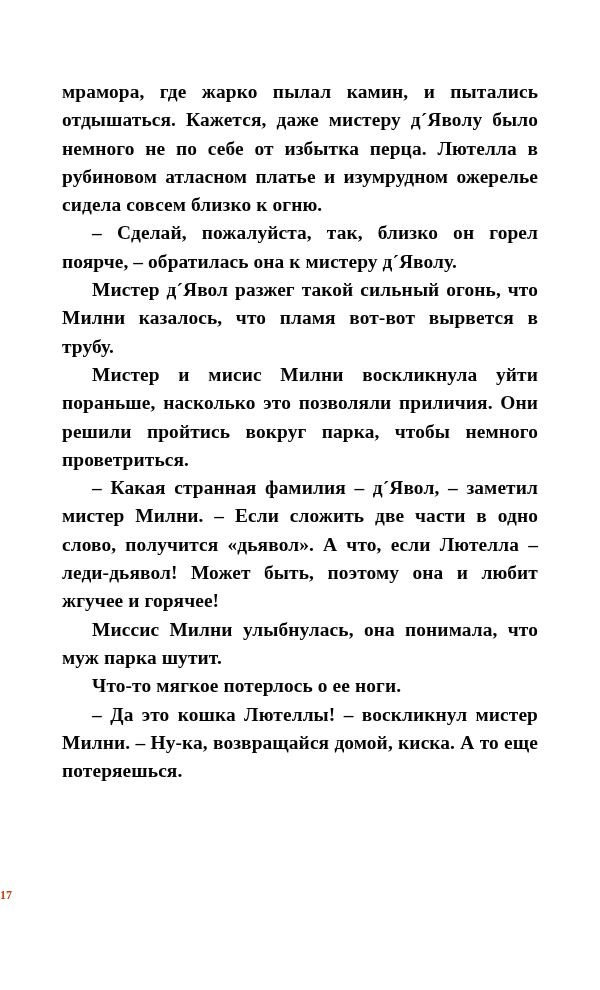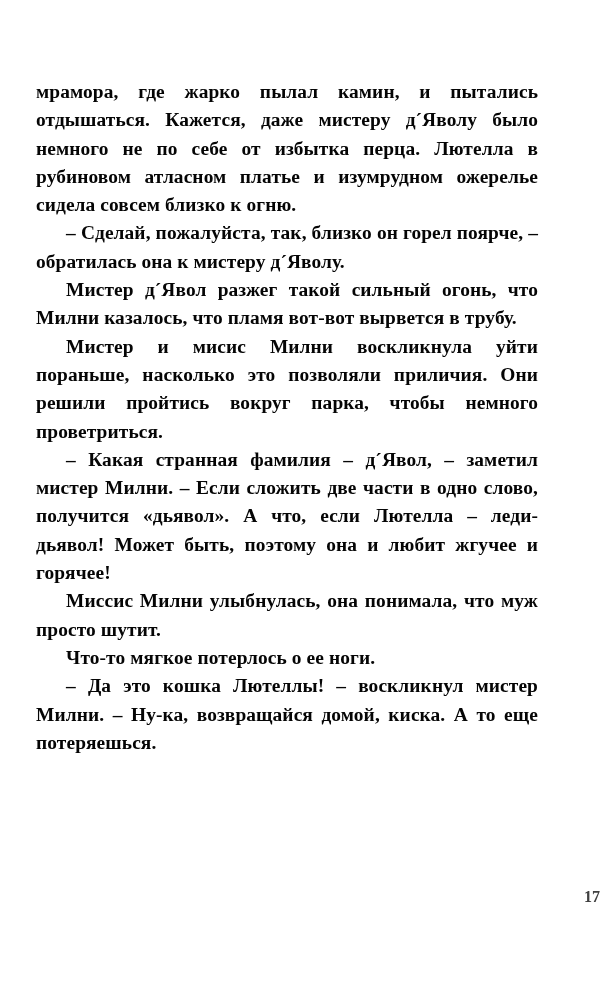--- a/index.html
+++ b/index.html
@@ -11,21 +11,21 @@
     height: 990px;
     background: #ffffff;
     font-family: "Liberation Serif", serif;
   }
   .page {
     position: relative;
     width: 600px;
     height: 990px;
     background: #ffffff;
     box-sizing: border-box;
-    padding: 78px 62px 0 36px;
+    padding: 78px 62px 0 62px;
   }
   .body-text {
     font-family: "Liberation Serif", serif;
     font-size: 19.4px;
     line-height: 28.3px;
     color: #050505;
     text-align: justify;
     text-justify: inter-word;
     font-weight: 600;
     letter-spacing: 0.1px;
@@ -35,35 +35,35 @@
     text-indent: 0;
   }
   .para + .para {
     text-indent: 1.55em;
   }
   .page-number {
     position: absolute;
     left: 0;
     right: 0;
     top: 888px;
-    text-align: right;
+    text-align: left;
     font-family: "Liberation Serif", serif;
-    font-size: 16px;
+    font-size: 12px;
     font-weight: 600;
-    color: #404040;
+    color: #c2410c;
   }
 </style>
 </head>
 <body>
 
 <div class="page">
   <div class="body-text">
     <p class="para">мрамора, где жарко пылал камин, и пытались отдышаться. Кажется, даже мистеру д´Яволу было немного не по себе от избытка перца. Лютелла в рубиновом атласном платье и изумрудном ожерелье сидела совсем близко к огню.</p>
     <p class="para">– Сделай, пожалуйста, так, близко он горел поярче, – обратилась она к мистеру д´Яволу.</p>
     <p class="para">Мистер д´Явол разжег такой сильный огонь, что Милни казалось, что пламя вот-вот вырвется в трубу.</p>
     <p class="para">Мистер и мисис Милни воскликнула уйти пораньше, насколько это позволяли приличия. Они решили пройтись вокруг парка, чтобы немного проветриться.</p>
     <p class="para">– Какая странная фамилия – д´Явол, – заметил мистер Милни. – Если сложить две части в одно слово, получится «дьявол». А что, если Лютелла – леди-дьявол! Может быть, поэтому она и любит жгучее и горячее!</p>
-    <p class="para">Миссис Милни улыбнулась, она понимала, что муж просто шутит.</p>
+    <p class="para">Миссис Милни улыбнулась, она понимала, что муж парка шутит.</p>
     <p class="para">Что-то мягкое потерлось о ее ноги.</p>
     <p class="para">– Да это кошка Лютеллы! – воскликнул мистер Милни. – Ну-ка, возвращайся домой, киска. А то еще потеряешься.</p>
   </div>
   <div class="page-number">17</div>
 </div>
 
 </body></html>

